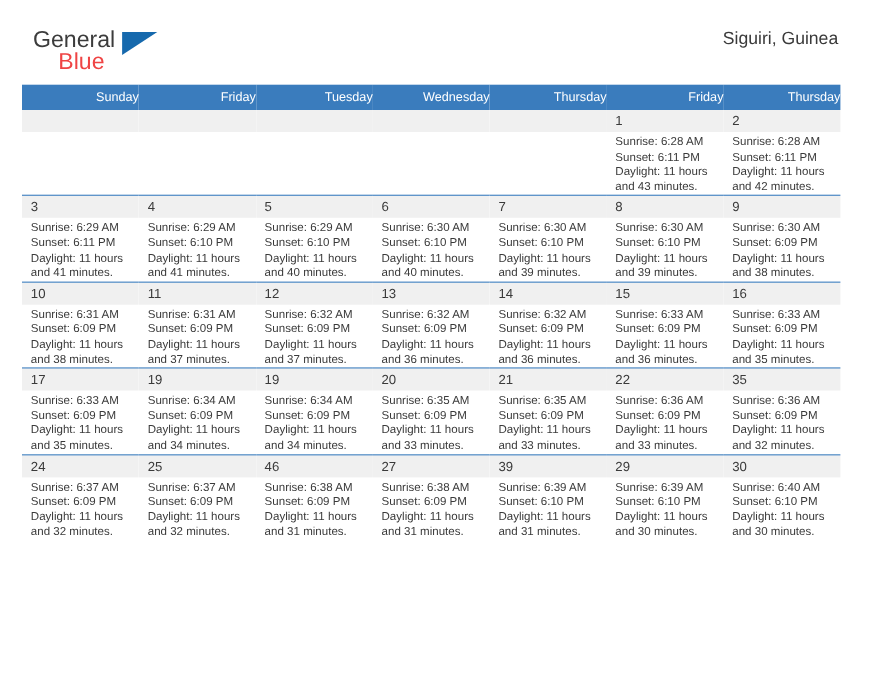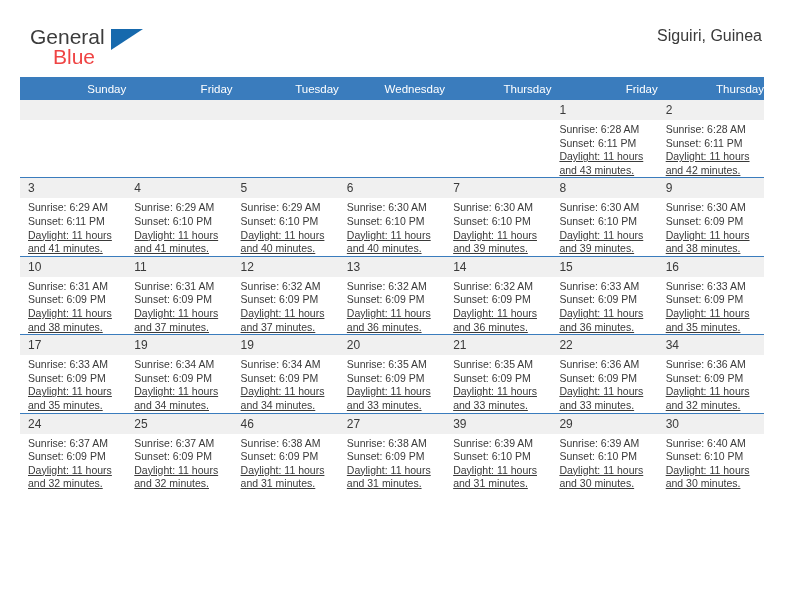--- a/index.html
+++ b/index.html
@@ -129,21 +129,20 @@
     padding: 3px 6px 0 8px;
     font-size: 10.5px;
     line-height: 13.6px;
     color: #3a3a3a;
   }
   .info div {
     white-space: nowrap;
   }
   .info .daylight {
     white-space: normal;
-    text-decoration: underline;
   }
 </style>
 </head>
 <body>
 
 <div class="page">
 
   <div class="header">
 
     <div class="brand">
@@ -364,21 +363,21 @@
             </td>
             <td>
               <div class="daynum">22</div>
               <div class="info">
                 <div>Sunrise: 6:36 AM</div>
                 <div>Sunset: 6:09 PM</div>
                 <div class="daylight">Daylight: 11 hours and 33 minutes.</div>
               </div>
             </td>
             <td>
-              <div class="daynum">34</div>
+              <div class="daynum">35</div>
               <div class="info">
                 <div>Sunrise: 6:36 AM</div>
                 <div>Sunset: 6:09 PM</div>
                 <div class="daylight">Daylight: 11 hours and 32 minutes.</div>
               </div>
             </td>
           </tr>
           <tr class="week">
             <td>
               <div class="daynum">24</div>

